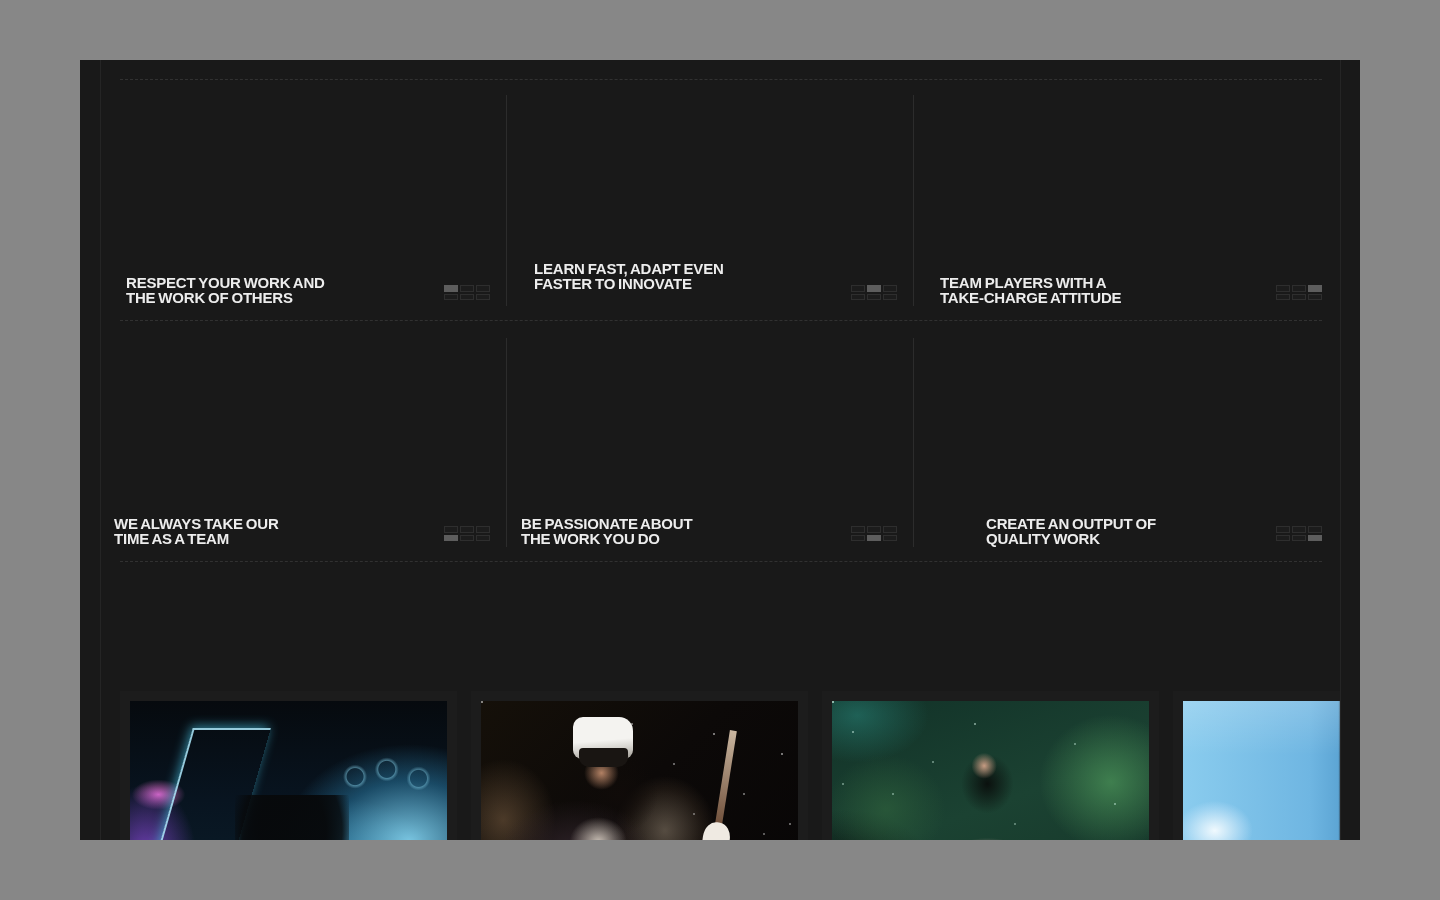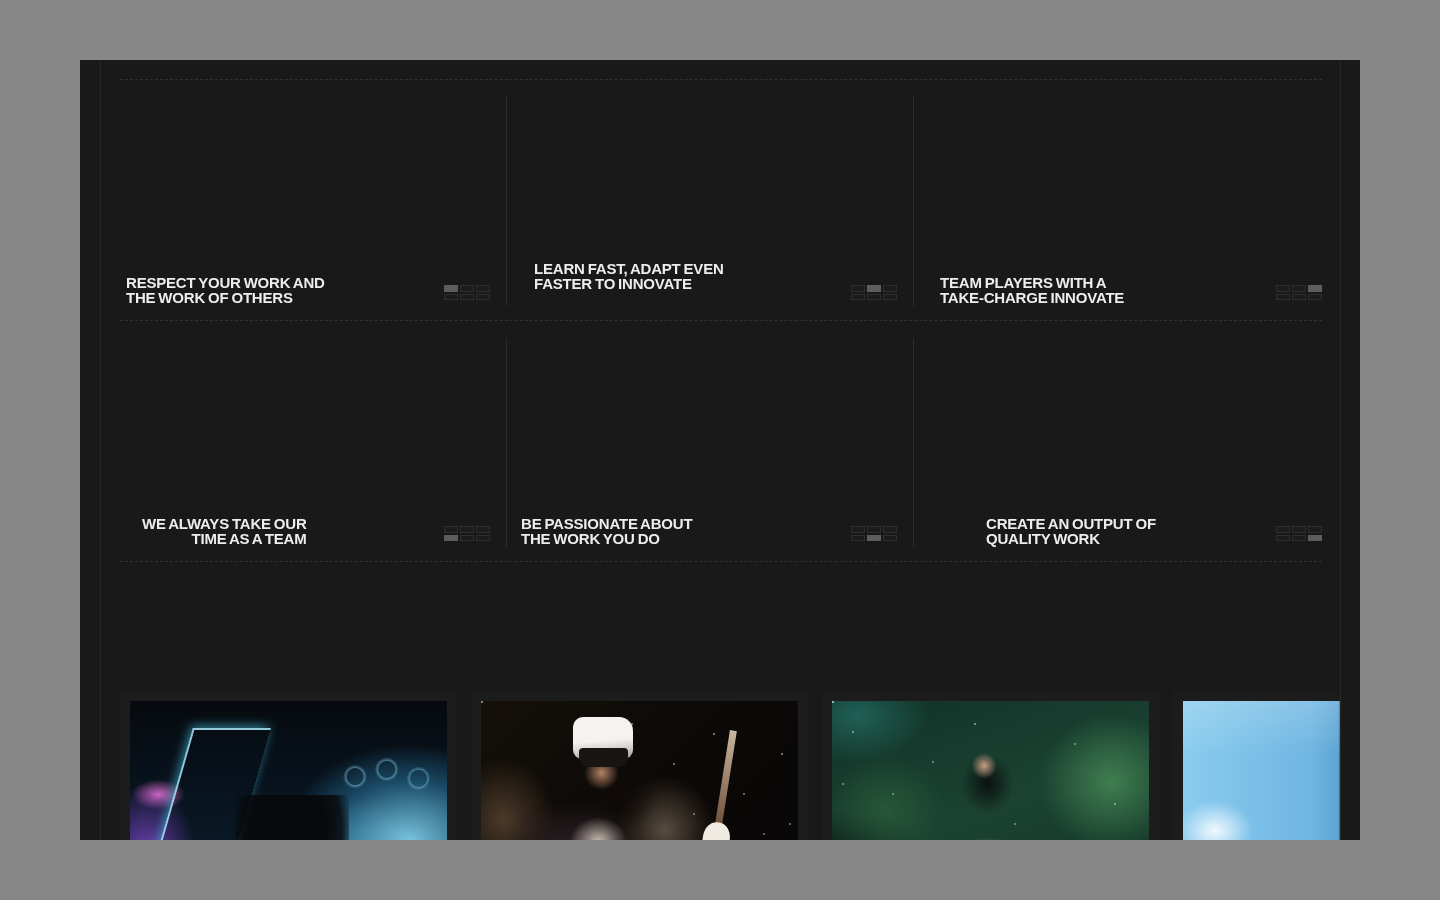--- a/index.html
+++ b/index.html
@@ -21,21 +21,21 @@
   #vd1{left:426px;top:35px;height:211px;}
   #vd2{left:833px;top:35px;height:211px;}
   #vd3{left:426px;top:278px;height:209px;}
   #vd4{left:833px;top:278px;height:209px;}
 
   .value-title{
     position:absolute;color:#ededed;font-weight:bold;font-size:15px;line-height:15px;
     letter-spacing:-0.2px;word-spacing:-1px;white-space:pre-line;margin:6px;
   }
   #t1{left:40px;top:209px;} #t2{left:448px;top:195px;} #t3{left:854px;top:209px;}
-  #t4{left:56px;top:450px;text-align:right;} #t5{left:435px;top:450px;} #t6{left:900px;top:450px;}
+  #t4{left:28px;top:450px;} #t5{left:435px;top:450px;} #t6{left:900px;top:450px;}
 
   .pixicon{
     position:absolute;width:46px;height:15px;
     display:grid;grid-template-columns:repeat(3,1fr);grid-template-rows:repeat(2,1fr);gap:2px;
   }
   .pixicon span{border:1px solid #2e2e2e;background:#1c1c1c;}
   .pixicon span.filled{background:#5d5d5d;border-color:#5d5d5d;}
   #i1{left:364px;top:225px;} #i2{left:771px;top:225px;} #i3{left:1196px;top:225px;}
   #i4{left:364px;top:466px;} #i5{left:771px;top:466px;} #i6{left:1196px;top:466px;}
 
@@ -128,21 +128,21 @@
   <div class="vdiv" id="vd1"></div>
   <div class="vdiv" id="vd2"></div>
   <div class="vdiv" id="vd3"></div>
   <div class="vdiv" id="vd4"></div>
 
   <h3 class="value-title" id="t1">RESPECT YOUR WORK AND
 THE WORK OF OTHERS</h3>
   <h3 class="value-title" id="t2">LEARN FAST, ADAPT EVEN
 FASTER TO INNOVATE</h3>
   <h3 class="value-title" id="t3">TEAM PLAYERS WITH A
-TAKE-CHARGE INNOVATE</h3>
+TAKE-CHARGE ATTITUDE</h3>
   <h3 class="value-title" id="t4">WE ALWAYS TAKE OUR
 TIME AS A TEAM</h3>
   <h3 class="value-title" id="t5">BE PASSIONATE ABOUT
 THE WORK YOU DO</h3>
   <h3 class="value-title" id="t6">CREATE AN OUTPUT OF
 QUALITY WORK</h3>
 
   <div class="pixicon" id="i1">
       <span class="filled"></span>
       <span></span>

